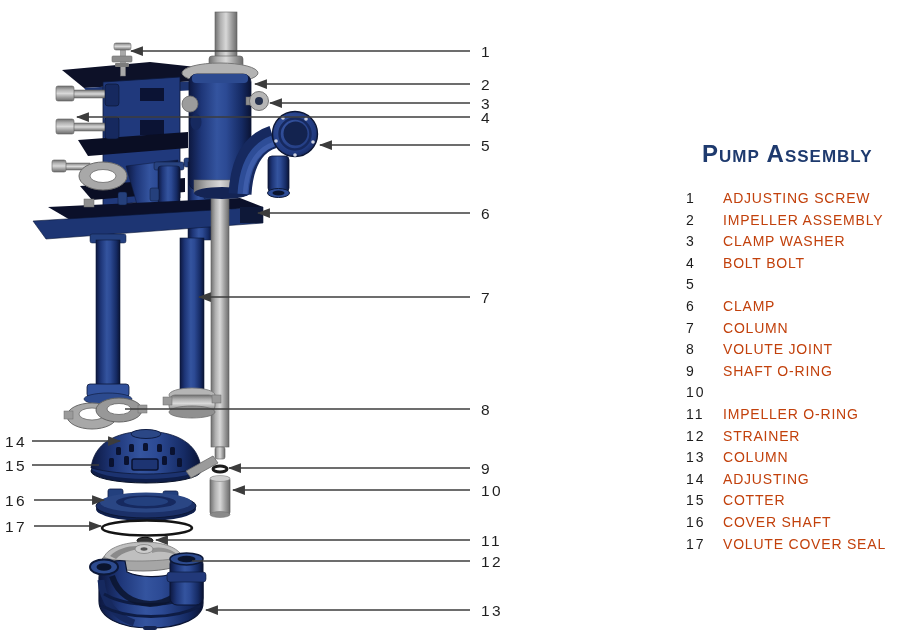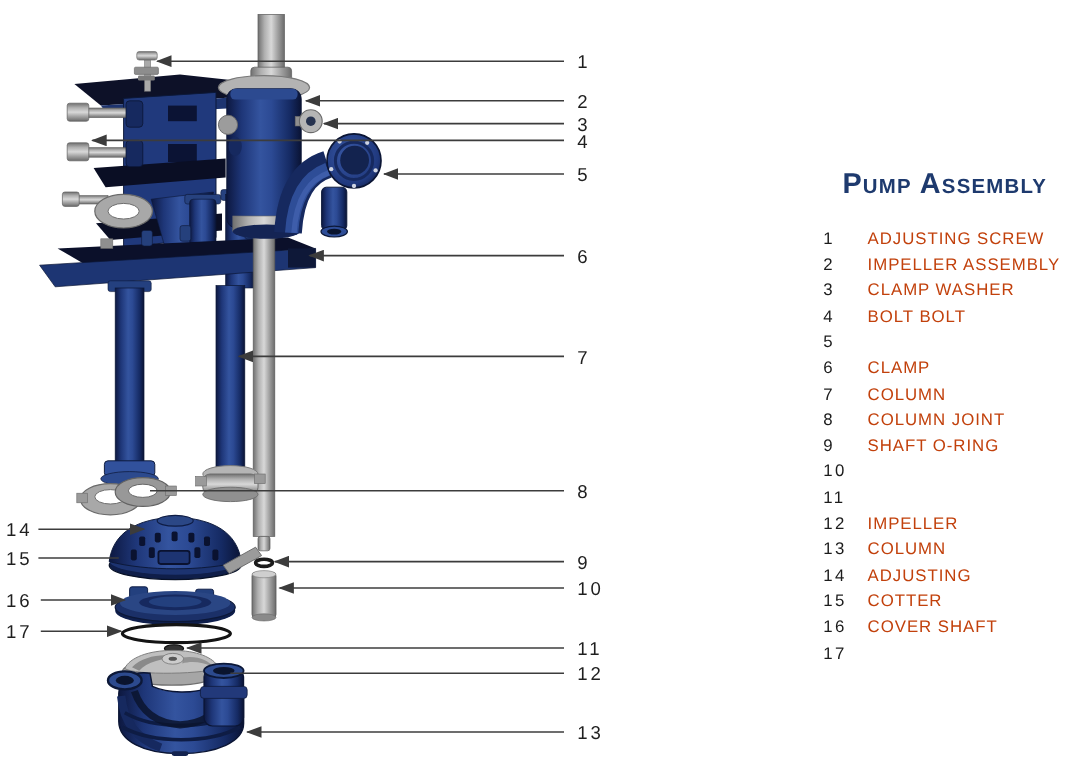--- a/index.html
+++ b/index.html
@@ -289,51 +289,53 @@
     <div class="legend-row">
           <span class="lnum">6</span>
           <span class="llabel">CLAMP</span>
         </div>
     <div class="legend-row">
           <span class="lnum">7</span>
           <span class="llabel">COLUMN</span>
         </div>
     <div class="legend-row">
           <span class="lnum">8</span>
-          <span class="llabel">COLUMN JOINT</span>
+          <span class="llabel">VOLUTE JOINT</span>
         </div>
     <div class="legend-row">
           <span class="lnum">9</span>
           <span class="llabel">SHAFT O-RING</span>
         </div>
     <div class="legend-row">
           <span class="lnum">10</span>
         </div>
     <div class="legend-row">
           <span class="lnum">11</span>
+          <span class="llabel">IMPELLER O-RING</span>
         </div>
     <div class="legend-row">
           <span class="lnum">12</span>
-          <span class="llabel">IMPELLER</span>
+          <span class="llabel">STRAINER</span>
         </div>
     <div class="legend-row">
           <span class="lnum">13</span>
           <span class="llabel">COLUMN</span>
         </div>
     <div class="legend-row">
           <span class="lnum">14</span>
           <span class="llabel">ADJUSTING</span>
         </div>
     <div class="legend-row">
           <span class="lnum">15</span>
           <span class="llabel">COTTER</span>
         </div>
     <div class="legend-row">
           <span class="lnum">16</span>
           <span class="llabel">COVER SHAFT</span>
         </div>
     <div class="legend-row">
           <span class="lnum">17</span>
+          <span class="llabel">VOLUTE COVER SEAL</span>
         </div>
   </div>
 </div>
 
 </div>
 
 </body></html>

